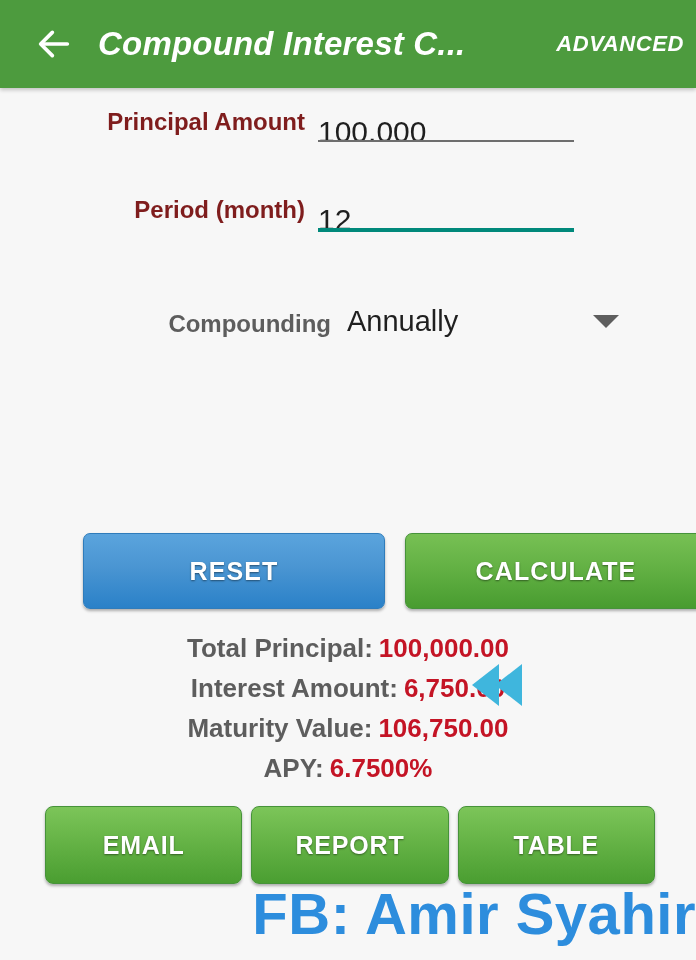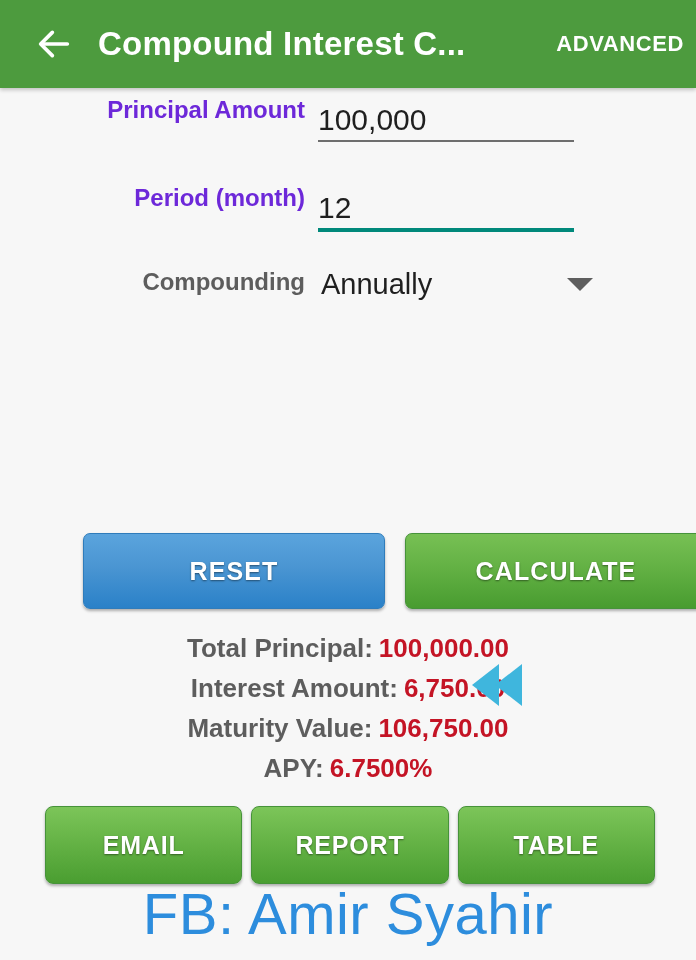--- a/index.html
+++ b/index.html
@@ -22,20 +22,21 @@
   
   .appbar {
     position: absolute;
     left: 0; top: 0;
     width: 696px;
     height: 88px;
     background: #4d9b3e;
     display: flex;
     align-items: center;
     box-shadow: 0 2px 4px rgba(0,0,0,0.22);
+    font-style: italic;
   }
   .back-btn {
     width: 64px;
     height: 64px;
     margin-left: 22px;
     display: flex;
     align-items: center;
     justify-content: center;
     flex: 0 0 auto;
   }
@@ -71,57 +72,58 @@
     position: relative;
     height: 88px;
     display: flex;
     align-items: flex-start;
   }
   .field-label {
     width: 305px;
     text-align: right;
     font-size: 24px;
     font-weight: bold;
-    color: #6d28d9;
-    padding-top: 8px;
+    color: #7f1d1d;
+    padding-top: 20px;
     white-space: nowrap;
     flex: 0 0 auto;
   }
   .field-input-wrap {
     position: relative;
     margin-left: 13px;
     width: 256px;
     flex: 0 0 auto;
   }
   .field-value {
     font-size: 30px;
     color: #1f1f1f;
     height: 52px;
     line-height: 52px;
-    padding-top: 6px;
+    padding-top: 18px;
     white-space: nowrap;
     overflow: hidden;
   }
   .underline {
     height: 2px;
     background: #6e6e6e;
     width: 256px;
   }
   .underline.focused {
     height: 4px;
     background: #00897b;
   }
 
   
   .select-row {
     position: relative;
     height: 70px;
     display: flex;
-    align-items: flex-start;
+    align-items: flex-end;
     margin-top: 4px;
+    padding-left: 26px;
   }
   .select-label {
     width: 305px;
     text-align: right;
     font-size: 24px;
     font-weight: bold;
     color: #5d5d5d;
     white-space: nowrap;
     flex: 0 0 auto;
   }
@@ -247,23 +249,23 @@
     border: 1px solid #46933a;
     user-select: none;
   }
 
   
   .watermark {
     position: absolute;
     left: 0;
     top: 880px;
     width: 696px;
-    text-align: center;
+    text-align: right;
     font-size: 58px;
-    font-weight: normal;
+    font-weight: bold;
     color: #2d8ddd;
     letter-spacing: 0.5px;
     white-space: nowrap;
   }
 </style>
 </head>
 <body>
 
 <div id="app">
 

